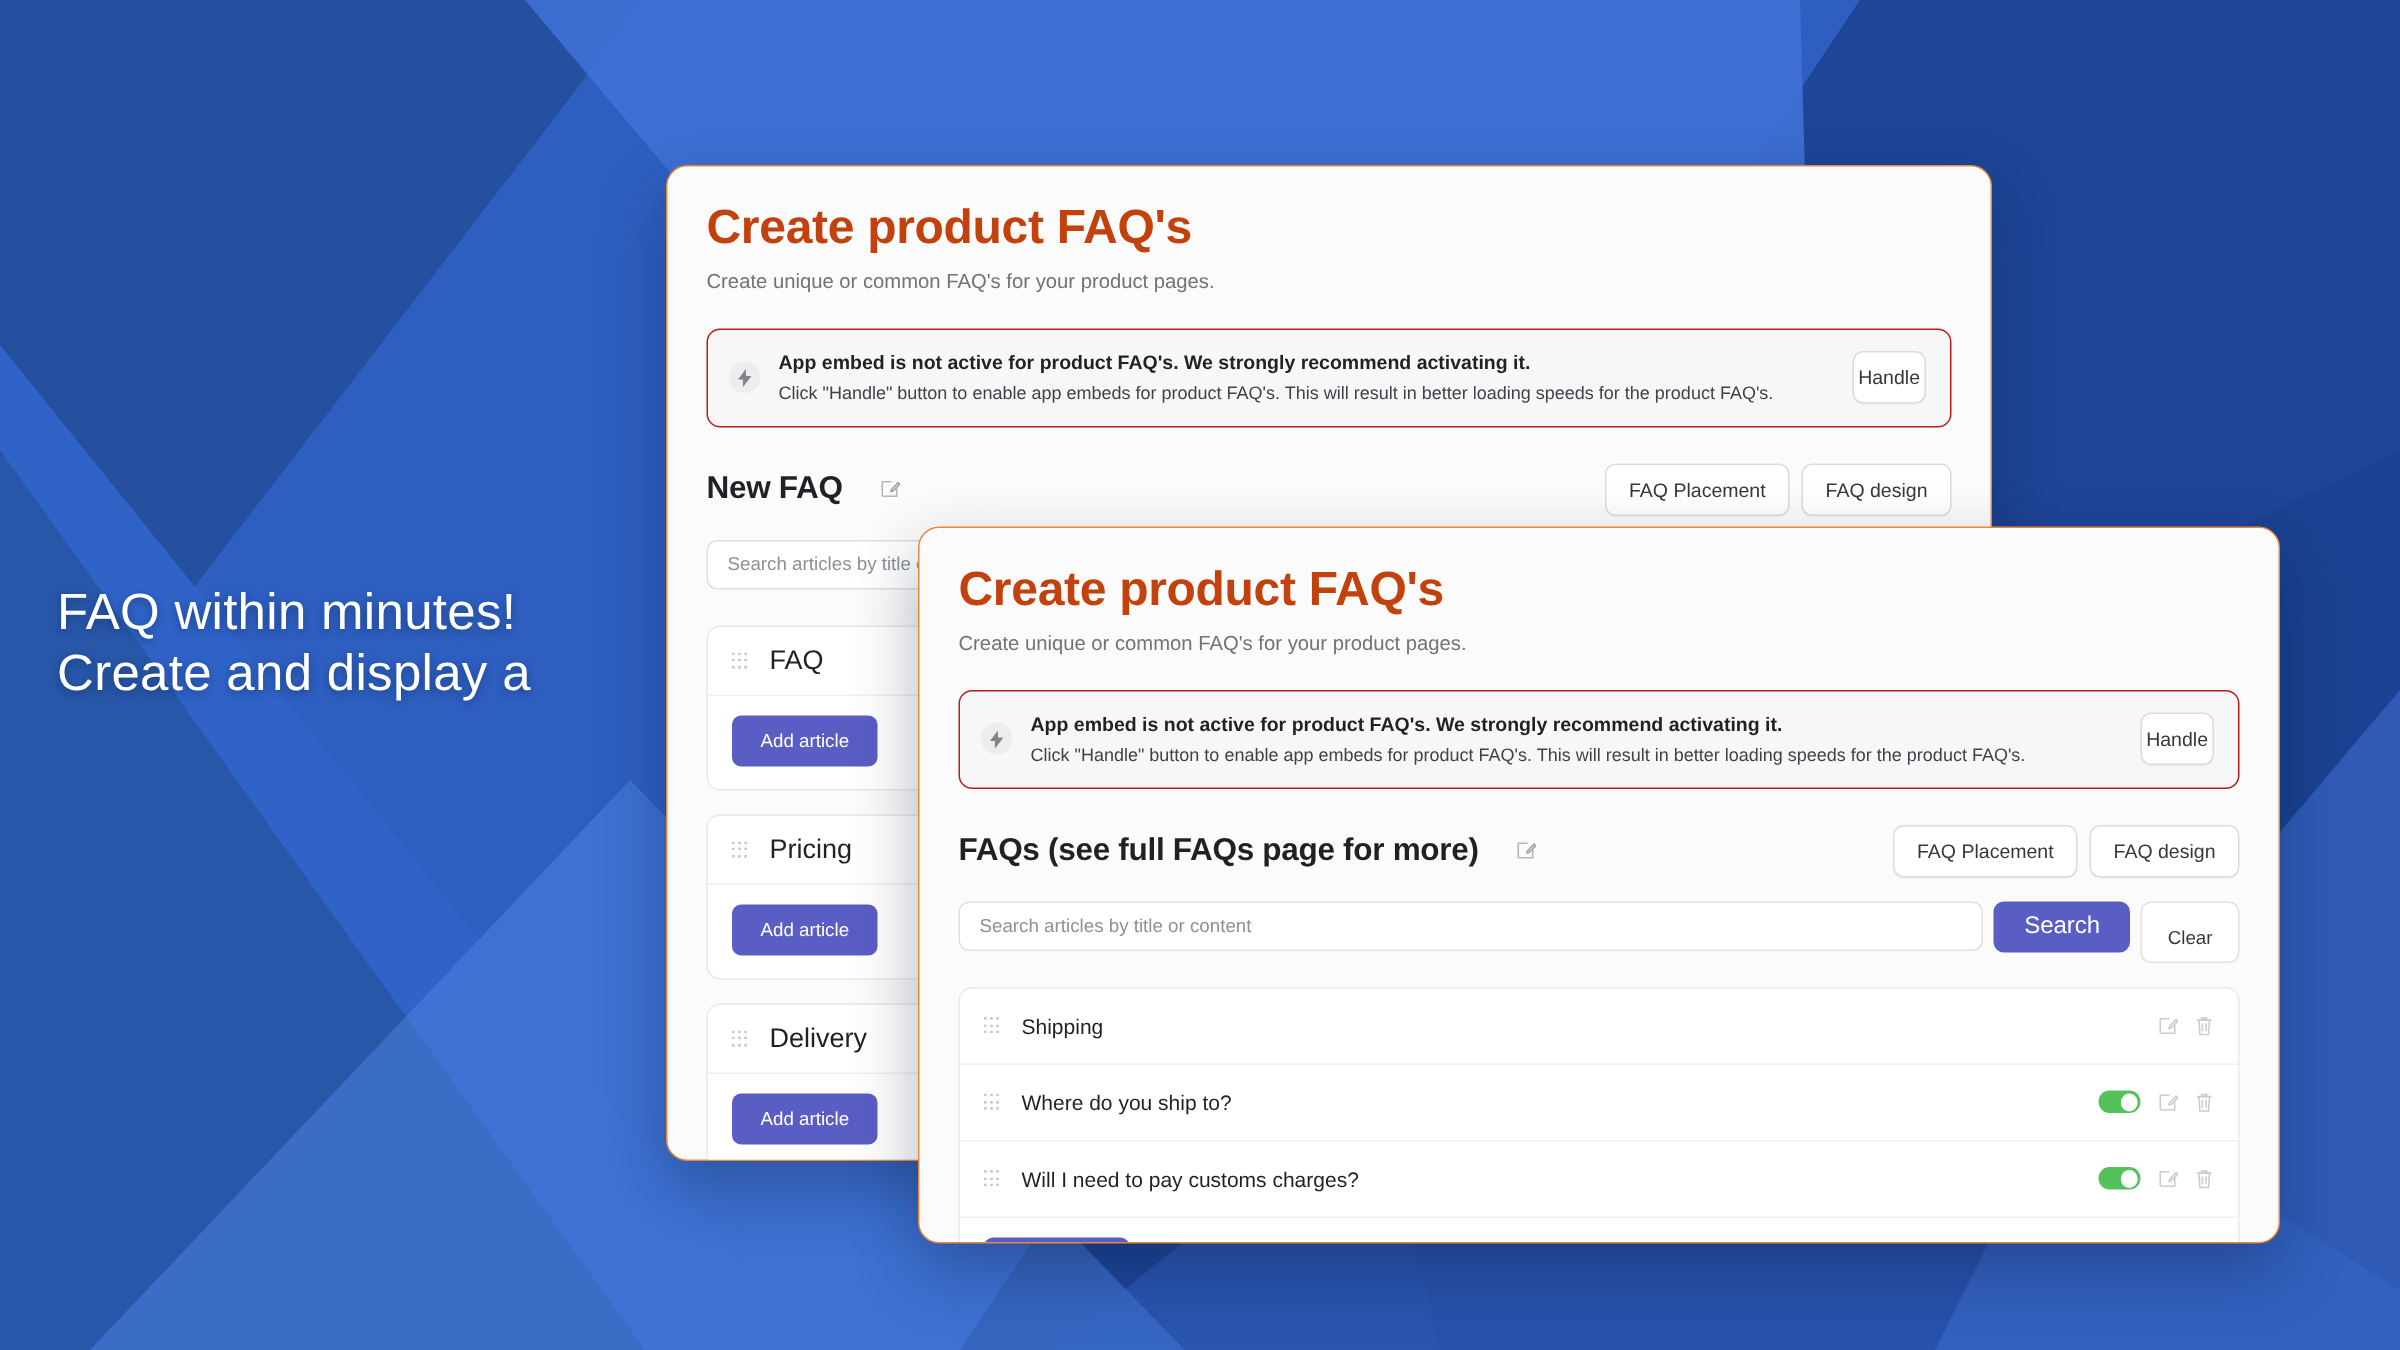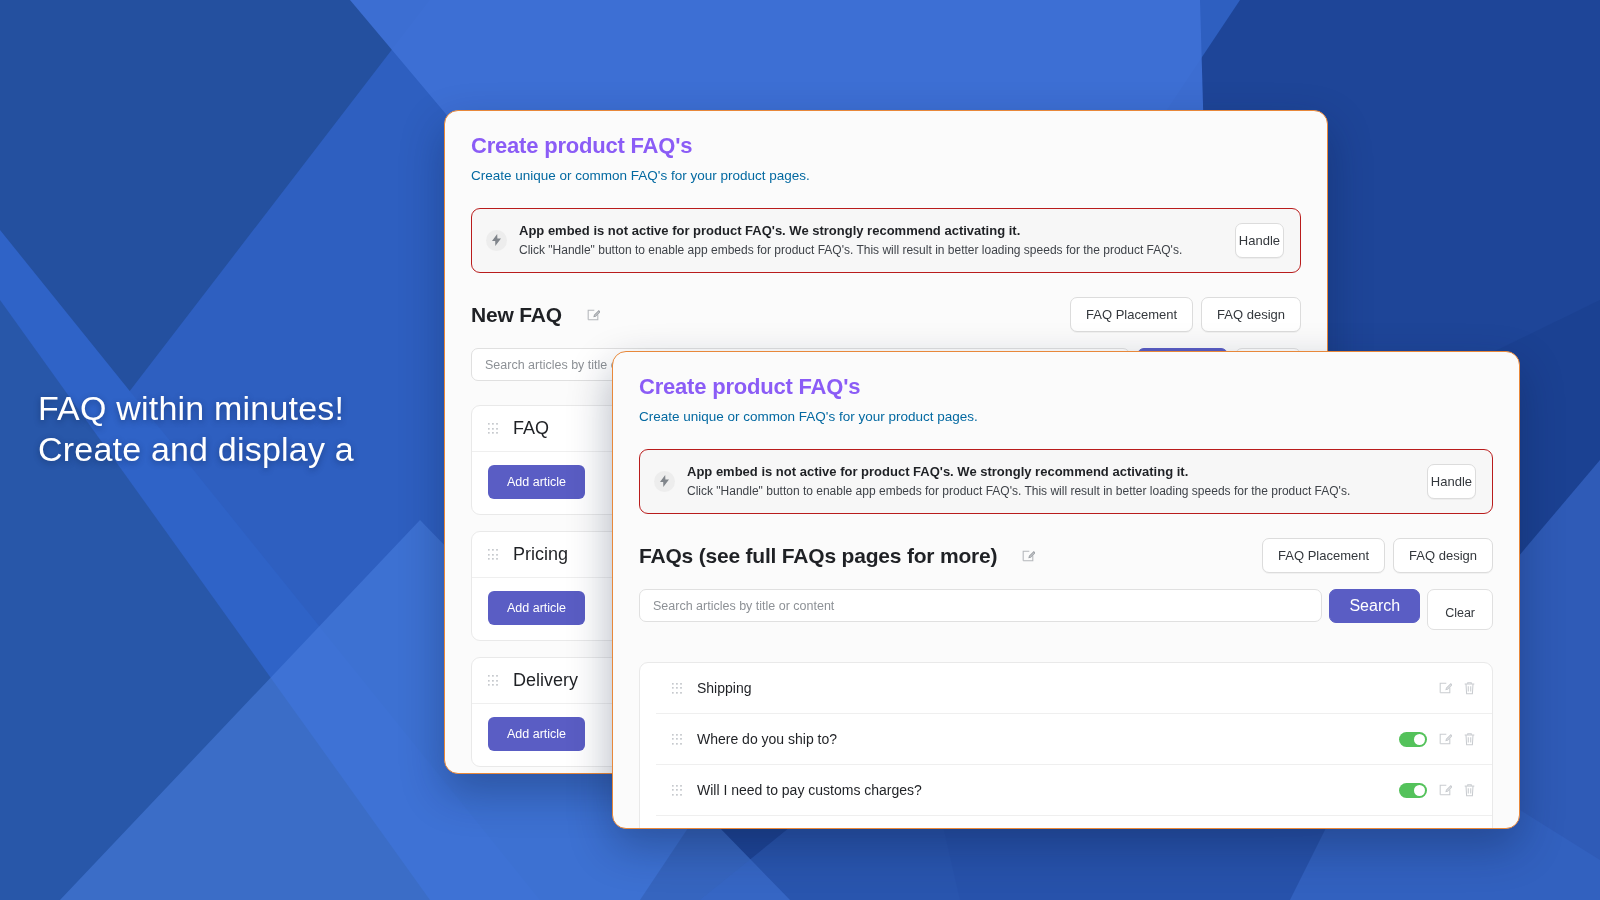--- a/index.html
+++ b/index.html
@@ -28,25 +28,25 @@
     position: absolute;
     background: #fbfbfb;
     border: 1.5px solid #e8883a;
     border-radius: 14px;
     box-shadow: 0 18px 44px rgba(10,25,60,.32);
     overflow: hidden;
   }
   .panel-inner { padding: 22px 26px 20px 26px; }
 
   .page-title {
-    font-size: 22px; font-weight: 700; color: #8b5cf6;
+    font-size: 32px; font-weight: 700; color: #c2410c;
     letter-spacing: -.2px; line-height: 1.15;
   }
   .page-sub {
-    margin-top: 9px; font-size: 13.5px; color: #0369a1; line-height: 1.35;
+    margin-top: 9px; font-size: 13.5px; color: #737373; line-height: 1.35;
   }
 
   
   .banner {
     margin-top: 22px;
     background: #f7f7f7;
     border: 1px solid #b91c1c;
     border-radius: 9px;
     display: flex; align-items: center;
     padding: 13px 16px 13px 14px;
@@ -96,22 +96,22 @@
     padding: 0 19px; height: 34px; cursor: pointer;
   }
   .btn-clear {
     background: #fff; border: 1px solid #e0e0e0; border-radius: 7px;
     color: #34383d; font-size: 12.5px; font-family: inherit;
     padding: 16px 17px; height: 41px; cursor: pointer;
   }
 
   
   .list {
-    margin-top: 32px; background: #fff;
-    border: 1px solid #e9e9e9; border-radius: 9px; overflow: hidden; padding-left: 16px;
+    margin-top: 16px; background: #fff;
+    border: 1px solid #e9e9e9; border-radius: 9px; overflow: hidden;
   }
   .row {
     display: flex; align-items: center; gap: 14px;
     padding: 0 16px; height: 51px;
     border-bottom: 1px solid #efefef;
   }
   .row:last-child { border-bottom: none; }
   .row-label { font-size: 14px; color: #1f2125; }
   .row-right { margin-left: auto; display: flex; align-items: center; gap: 11px; }
 
@@ -276,21 +276,21 @@
           </svg>
       </span>
       <div class="banner-texts">
         <div class="banner-title">App embed is not active for product FAQ's. We strongly recommend activating it.</div>
         <div class="banner-desc">Click "Handle" button to enable app embeds for product FAQ's. This will result in better loading speeds for the product FAQ's.</div>
       </div>
       <button class="btn-outline">Handle</button>
     </div>
 
     <div class="sec-row">
-      <span class="sec-title">FAQs (see full FAQs pages for more)</span>
+      <span class="sec-title">FAQs (see full FAQs page for more)</span>
       <span class="edit-mini">
         <svg width="14" height="14" viewBox="0 0 16 16" fill="none" stroke="#b4b7bb" stroke-width="1.2">
           <path d="M2.5 13.5V2.5h7"></path>
             <path d="M13.5 7.5v6h-11"></path>
           <path d="m9.6 8.2 5-5 1.2 1.2-5 5-1.6.4Z" stroke="#9ca0a5"></path>
         </svg>
       </span>
       <span class="sec-actions">
         <button class="btn-outline">FAQ Placement</button>
         <button class="btn-outline">FAQ design</button>

